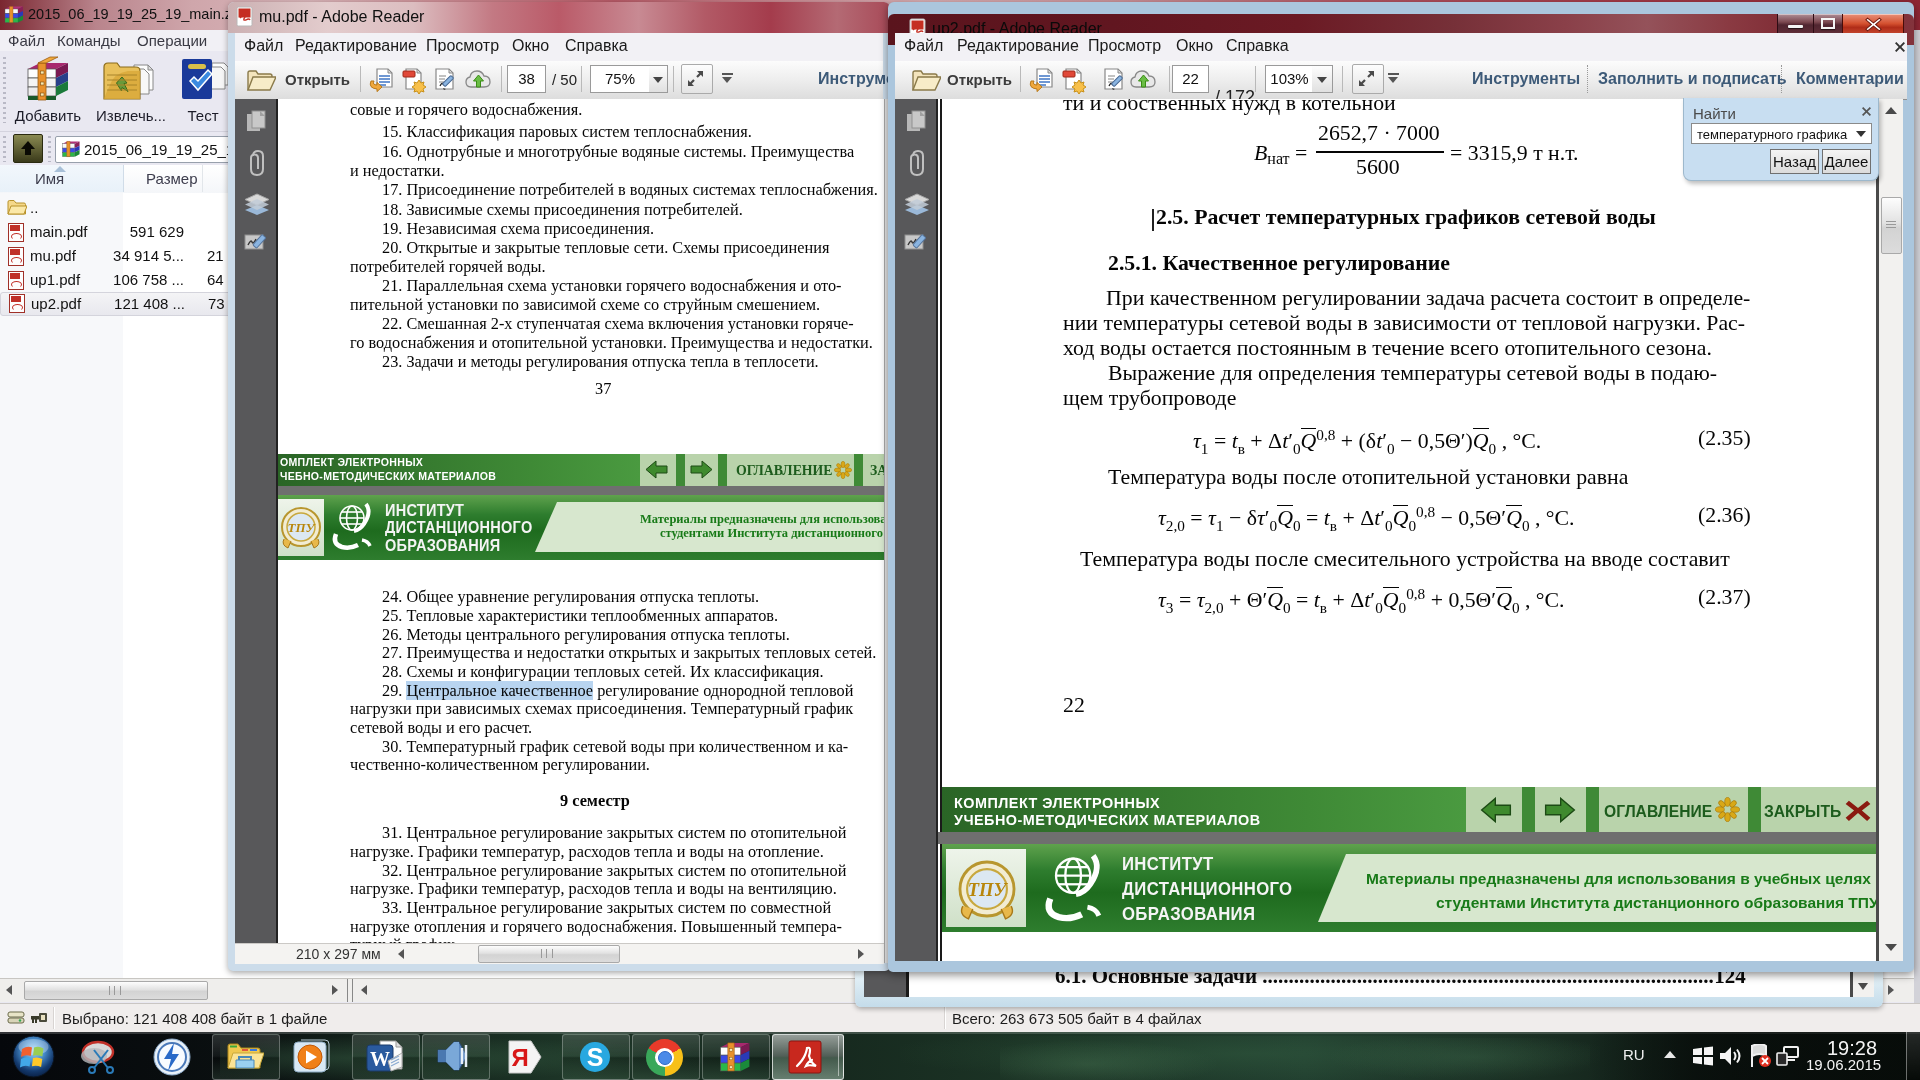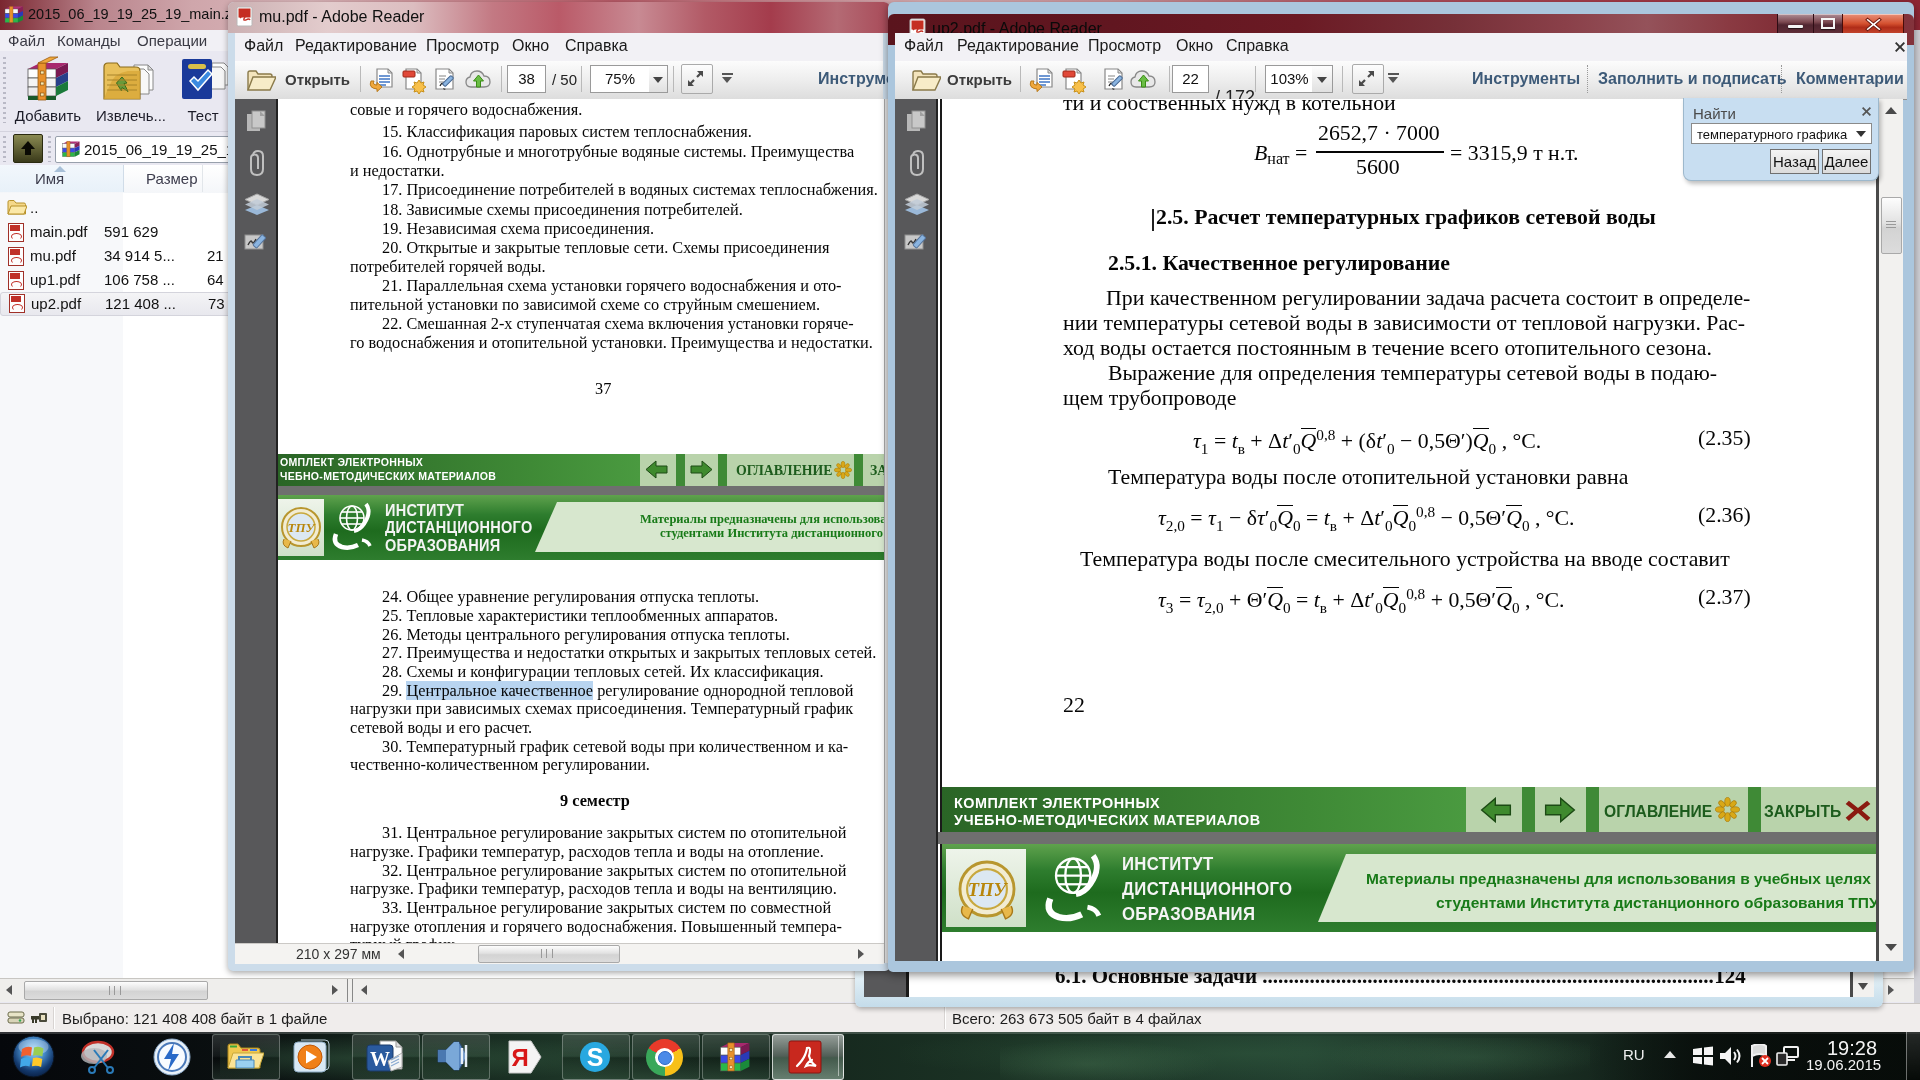--- a/index.html
+++ b/index.html
@@ -14,21 +14,21 @@
 #rar-menu{left:0;top:30px;width:1920px;height:21px;background:#f1f0f5;color:#3a3a44;font-size:15px;}
 #rar-menu span{position:absolute;top:2px;}
 #rar-tool{left:0;top:51px;width:1920px;height:80px;background:#e9e8f1;border-bottom:1px solid #d4d3de;}
 .rbtn{position:absolute;text-align:center;color:#1c1c28;font-size:15px;}
 #rar-addr{left:0;top:132px;width:1920px;height:33px;background:#e9e8f1;}
 #rar-field{left:55px;top:136px;width:600px;height:25px;background:#fff;border:1px solid #98a0ac;border-radius:2px;}
 #rar-head{left:0;top:165px;width:1920px;height:28px;background:linear-gradient(#ffffff,#f4f6f9);border-bottom:1px solid #d9dde2;color:#3c3c4c;font-size:15px;}
 #rar-list{left:0;top:193px;width:1920px;height:785px;background:#fff;}
 .rrow{position:absolute;left:0;width:228px;height:24px;font-size:15px;color:#111;}
 .rrow .nm{position:absolute;left:30px;top:3px;}
-.rrow .sz{position:absolute;left:104px;width:96px;top:3px;}
+.rrow .sz{position:absolute;left:88px;width:96px;top:3px;text-align:right;}
 .rrow .c3{position:absolute;left:207px;top:3px;}
 
 #rar-hs{left:0;top:978px;width:1920px;height:23px;background:#efeeec;border-top:1px solid #c8c6c2;}
 #rar-status{left:0;top:1003px;width:1920px;height:29px;background:#f0edec;border-top:1px solid #c9c5c2;color:#1c1c1c;font-size:15px;text-align:right;}
 
 .sb-thumb{position:absolute;background:linear-gradient(#fdfdfd,#e2e2e2 45%,#d3d3d3 55%,#dcdcdc);border:1px solid #a9a9a9;border-radius:2px;}
 .arr{position:absolute;width:0;height:0;}
 
 .awin{position:absolute;border-radius:6px 6px 5px 5px;}
 .atitle{position:absolute;left:0;top:0;width:100%;height:31px;color:#101010;font-size:16px;}
@@ -355,20 +355,21 @@
     <div class="l" style="left:72px;top:62px">и недостатки.</div>
     <div class="l" style="left:104px;top:81px">17. Присоединение потребителей в водяных системах теплоснабжения.</div>
     <div class="l" style="left:104px;top:101px">18. Зависимые схемы присоединения потребителей.</div>
     <div class="l" style="left:104px;top:120px">19. Независимая схема присоединения.</div>
     <div class="l" style="left:104px;top:139px">20. Открытые и закрытые тепловые сети. Схемы присоединения</div>
     <div class="l" style="left:72px;top:158px">потребителей горячей воды.</div>
     <div class="l" style="left:104px;top:177px">21. Параллельная схема установки горячего водоснабжения и ото-</div>
     <div class="l" style="left:72px;top:196px">пительной установки по зависимой схеме со струйным смешением.</div>
     <div class="l" style="left:104px;top:215px">22. Смешанная 2-х ступенчатая схема включения установки горяче-</div>
     <div class="l" style="left:72px;top:234px">го водоснабжения и отопительной установки. Преимущества и недостатки.</div>
+    <div class="l" style="left:104px;top:253px">23. Задачи и методы регулирования отпуска тепла в теплосети.</div>
     <div class="l" style="left:317px;top:280px">37</div>
 
     <div class="ban-nav" style="left:0;top:355px;width:606px;height:32px;background:#b9d3ab;">
       <div class="abs" style="left:0;top:0;width:362px;height:32px;background:linear-gradient(90deg,#2a6526,#3f8a36 70%,#4a9a40);"></div>
       <div class="abs nwb" style="left:2px;top:2px;">ОМПЛЕКТ ЭЛЕКТРОННЫХ</div>
       <div class="abs nwb" style="left:2px;top:16px;">ЧЕБНО-МЕТОДИЧЕСКИХ МАТЕРИАЛОВ</div>
       <svg class="abs" style="left:367px;top:6px" width="23" height="19" viewBox="0 0 23 19">
             <path d="M22 6 h-11 v-5 l-10 8.5 10 8.5 v-5 h11z" fill="#3f8a2e" stroke="#1c4a14"></path>
           </svg>
       <div class="abs" style="left:398px;top:0;width:9px;height:32px;background:#3f8a36"></div>

